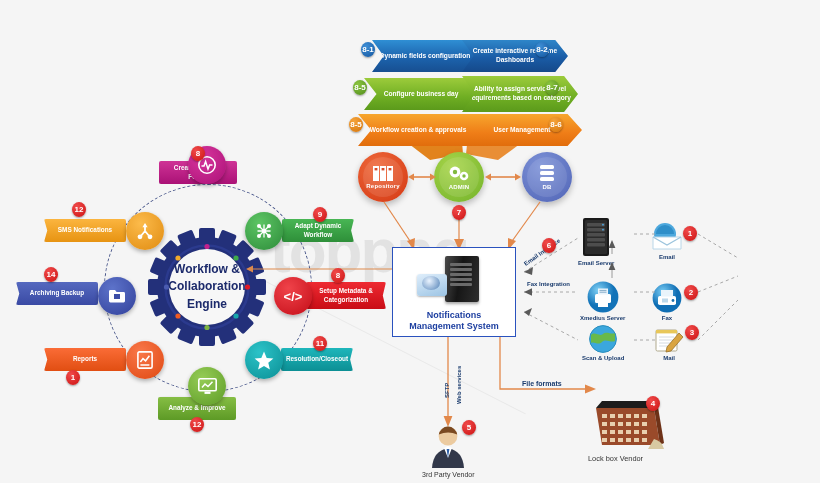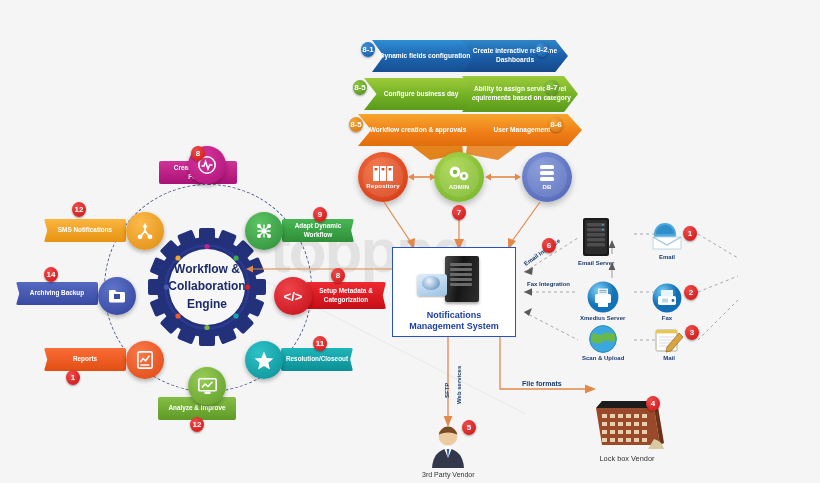--- a/index.html
+++ b/index.html
@@ -112,21 +112,21 @@
   .conlbl.vert{transform:rotate(-90deg);transform-origin:left top;}
   .conlbl.diag{transform:rotate(-35deg);transform-origin:left top;}
 
   .customers{position:absolute;left:735px;top:258px;width:78px;display:flex;
     flex-direction:column;align-items:center;}
   .custcap{font-size:10px;font-weight:700;color:#1d3fa0;margin-top:2px;}
 
   .person{position:absolute;display:flex;flex-direction:column;align-items:center;}
   .person .cap{font-size:7px;color:#333;margin-top:3px;white-space:nowrap;font-weight:400;}
   .bldg .cap{font-size:7.4px;color:#333;margin-top:3px;white-space:nowrap;}
-  .bldg{position:absolute;display:flex;flex-direction:column;align-items:center;}
+  .bldg{position:absolute;display:flex;flex-direction:column;align-items:flex-start;}
   svg{display:block;overflow:visible;}
 </style>
 </head>
 <body>
 
 <div id="stage">
 
   <div class="wmline"></div>
   <div class="wm">
     <span>toppng</span>

